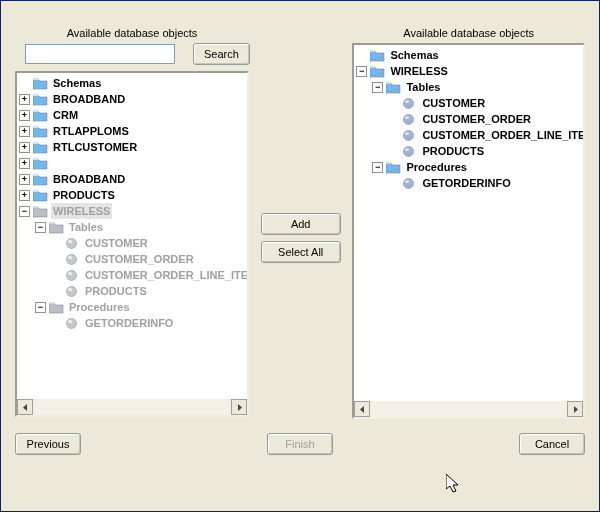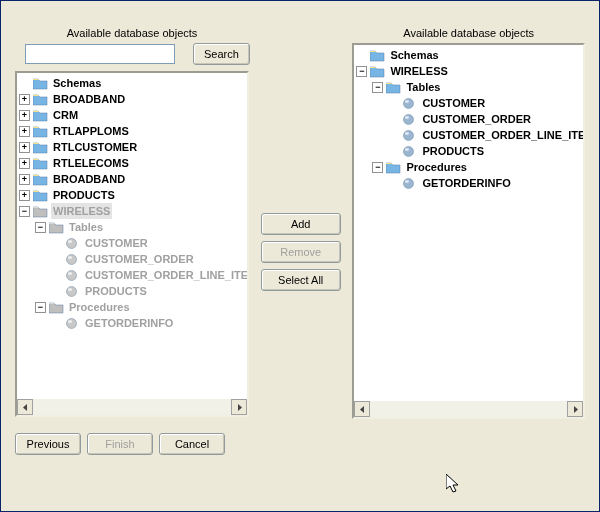--- a/index.html
+++ b/index.html
@@ -153,21 +153,21 @@
   width: 104px;
   display: flex;
   flex-direction: column;
   align-items: center;
   padding-top: 188px;
   gap: 6px;
 }
 .middle-col button.btn { width: 80px; }
 .footer {
   display: flex;
-  justify-content: flex-start;
+  justify-content: space-between;
   gap: 6px;
   padding: 14px 0;
 }
 .footer button.btn { width: 66px; }
 svg { display: block; }
 .cursor {
   position: absolute;
   width: 18px; height: 24px;
   pointer-events: none;
   z-index: 100;
@@ -240,21 +240,20 @@
                 <span class="label">RTLCUSTOMER</span>
               </div>
               <div class="node">
                 <span class="exp">+</span>
                 <span class="folder-icon">
                   <svg width="15" height="13" viewBox="0 0 15 13">
                     <path d="M0 2 L5 2 L7 4 L14 4 L14 12 L0 12 Z" fill="#76b5e4" stroke="#5a7ba8" stroke-width="0.5"></path>
                     <path d="M0 2 L5 2 L6 3 L0 3 Z" fill="#f3e285"></path>
                   </svg>
                 </span>
-                <span class="label">RTLELECOMS</span>
               </div>
               <div class="node">
                 <span class="exp">+</span>
                 <span class="folder-icon">
                   <svg width="15" height="13" viewBox="0 0 15 13">
                     <path d="M0 2 L5 2 L7 4 L14 4 L14 12 L0 12 Z" fill="#76b5e4" stroke="#5a7ba8" stroke-width="0.5"></path>
                     <path d="M0 2 L5 2 L6 3 L0 3 Z" fill="#f3e285"></path>
                   </svg>
                 </span>
                 <span class="label">BROADBAND</span>
@@ -373,21 +372,20 @@
                 <svg width="7" height="7" viewBox="0 0 7 7">
                   <path d="M2 0 L6 3.5 L2 7 Z" fill="#444"></path>
                 </svg>
               </div>
           </div>
         </div>
       </div>
 
       <div class="middle-col">
         <button class="btn">Add</button>
-        <button class="btn" disabled="">Remove</button>
         <button class="btn">Select All</button>
       </div>
 
       <div class="panel">
         <div class="panel-title">Available database objects</div>
         <div class="tree-box" style="height:376px">
           <div class="tree" id="right-tree">
               <div class="node">
                 <span class="exp-spacer"></span>
                 <span class="folder-icon">

